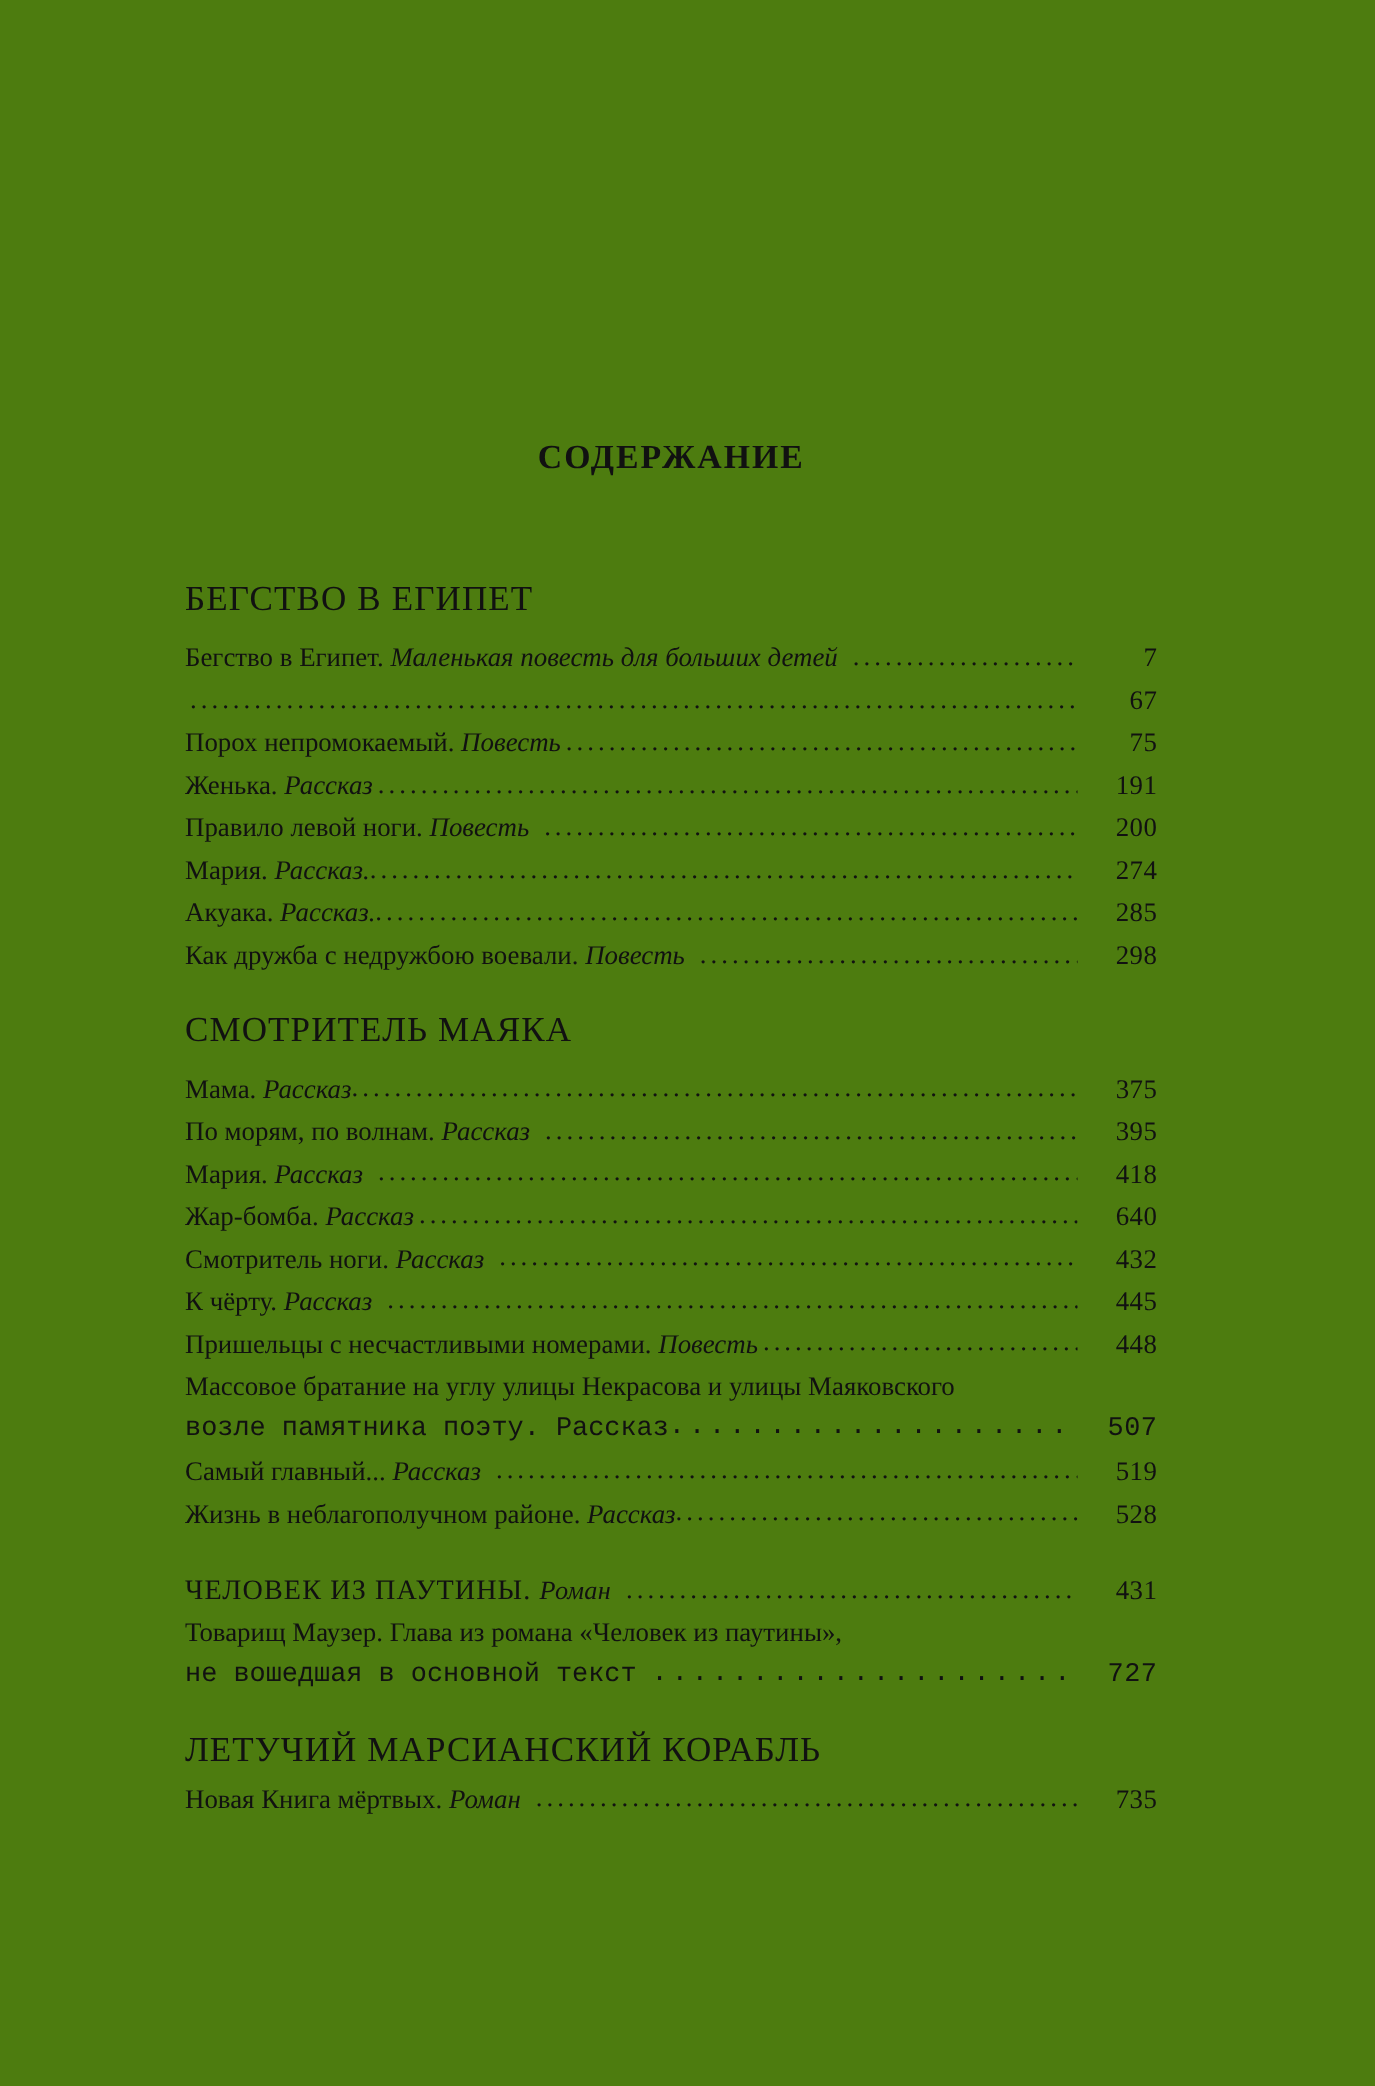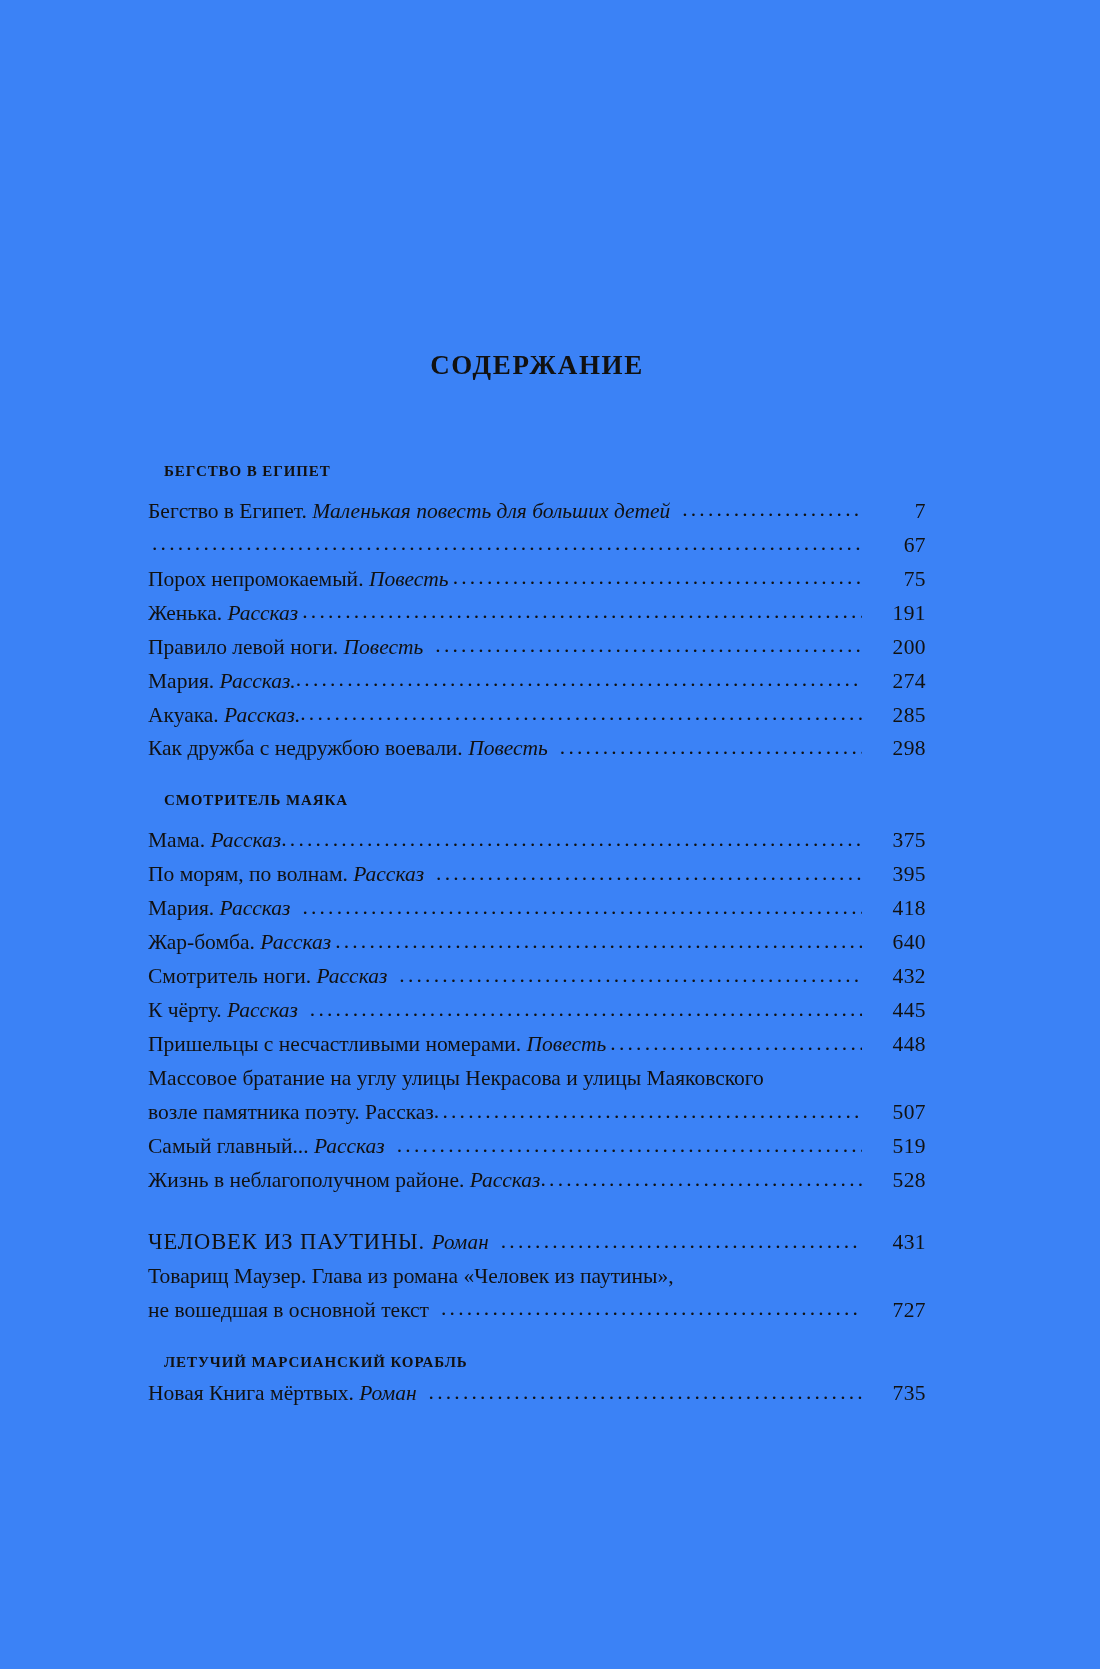--- a/index.html
+++ b/index.html
@@ -14,21 +14,21 @@
     font-family: "Liberation Serif", "DejaVu Serif", serif;
     color: #111111;
     -webkit-font-smoothing: antialiased;
   }
 
   .page {
     position: relative;
     width: 1100px;
     height: 1669px;
     box-sizing: border-box;
-    background: #3b82f6;
+    background: #4d7c0f;
     overflow: hidden;
   }
 
   .content-area {
     position: absolute;
     left: 148px;
     top: 352px;
     width: 778px;
   }
 
@@ -42,25 +42,25 @@
     line-height: 1;
   }
 
   
   .section {
     margin-bottom: 26px;
   }
   .section:last-child { margin-bottom: 0; }
 
   .section-heading {
-    font-size: 15px;
-    font-weight: bold;
+    font-size: 28px;
+    font-weight: normal;
     letter-spacing: 0.9px;
     line-height: 1.18;
-    margin: 0 0 14px 16px;
+    margin: 0 0 14px 0;
     white-space: nowrap;
   }
 
   
   .section-heading-row {
     margin: 0 0 6px 0;
   }
   .section-heading-row .row-text {
     font-size: 22.5px;
     letter-spacing: 0.9px;
@@ -124,20 +124,21 @@
     font-size: 21.5px;
     line-height: 1.58;
   }
   .row-multiline .first-line {
     white-space: nowrap;
   }
   .row-multiline .second-line {
     display: flex;
     align-items: center;
     width: 100%;
+    font-family: Liberation Mono, monospace;
   }
 </style>
 </head>
 <body>
 
 <div class="page">
   <div class="content-area">
 
     <h1 class="toc-title">СОДЕРЖАНИЕ</h1>
 

